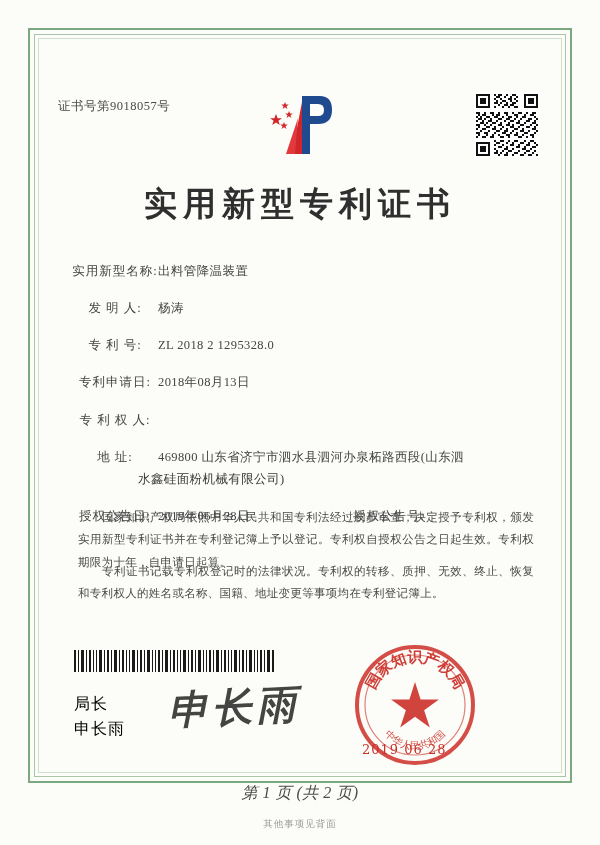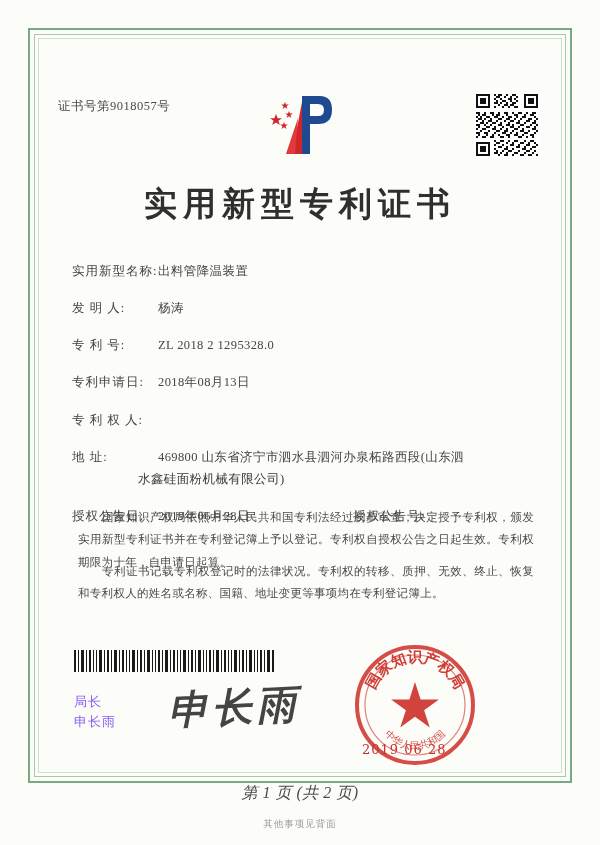--- a/index.html
+++ b/index.html
@@ -115,20 +115,21 @@
     align-items: flex-start;
     margin-bottom: 19px;
     font-size: 12.5px;
     color: #444;
     line-height: 1.45;
   }
   .field-label {
     flex: 0 0 86px;
     letter-spacing: 1px;
     white-space: nowrap;
+    text-align: center;
   }
   .field-value {
     flex: 1 1 auto;
     letter-spacing: 0.4px;
   }
   .field-row.split .field-value {
     flex: 0 0 auto;
     width: 195px;
   }
   .field-label2 {
@@ -169,24 +170,24 @@
     top: 650px;
     width: 200px;
     height: 22px;
   }
 
   
   .sig-label {
     position: absolute;
     left: 74px;
     top: 692px;
-    font-size: 13px;
+    font-size: 16px;
     line-height: 1.55;
     letter-spacing: 1px;
-    color: #8b5cf6;
+    color: #000000;
   }
   .sig-script {
     position: absolute;
     left: 168px;
     top: 680px;
     font-size: 40px;
     font-family: "DejaVu Serif", serif;
     font-style: italic;
     font-weight: bold;
     color: #2b2b2b;

